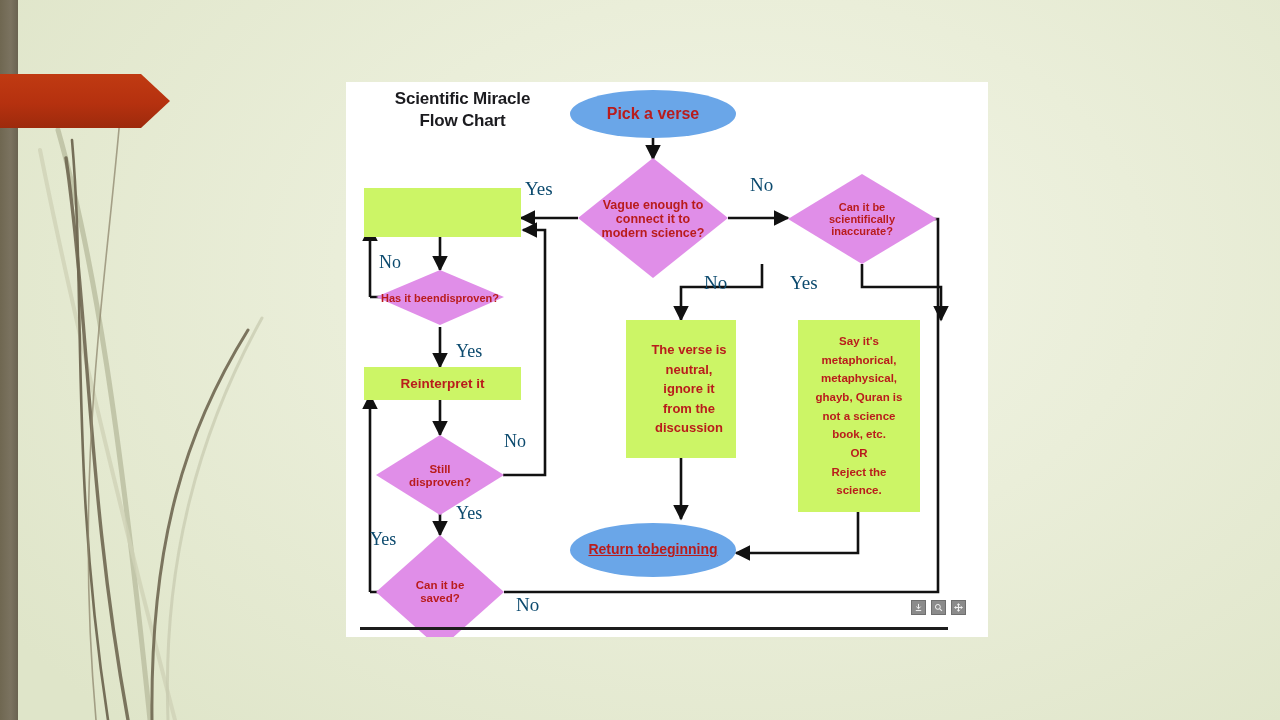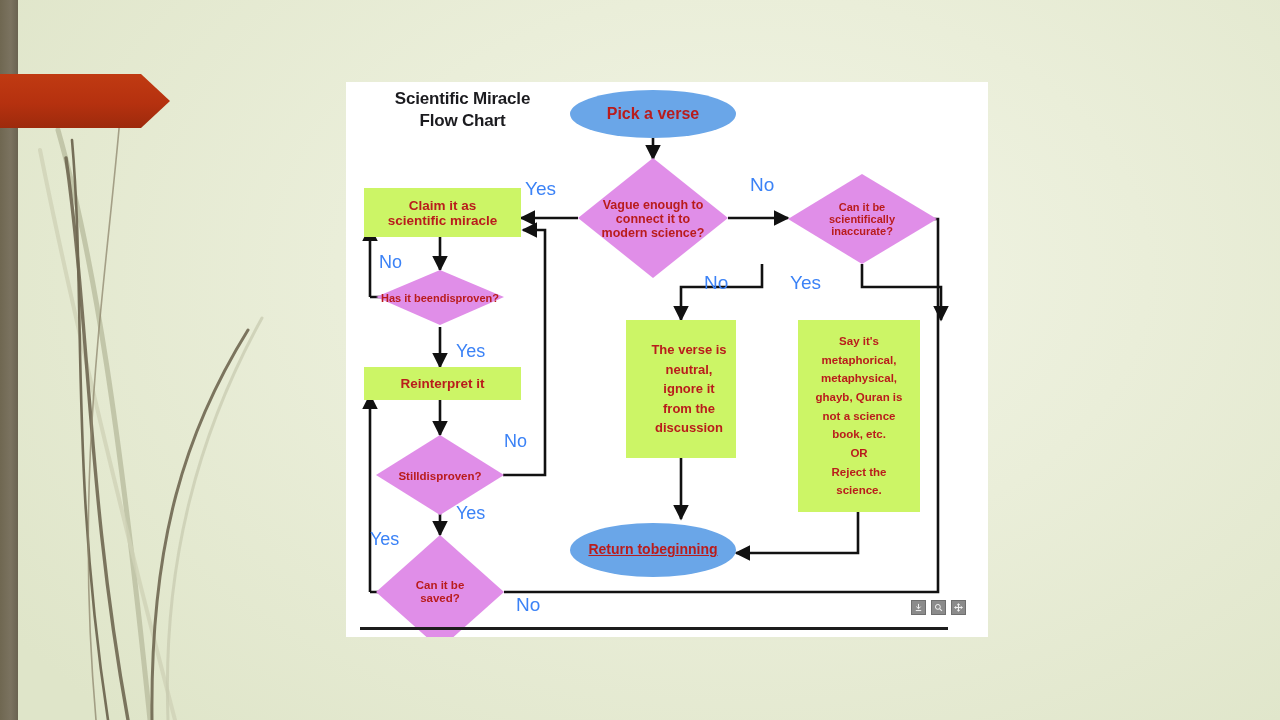--- a/index.html
+++ b/index.html
@@ -30,22 +30,22 @@
   }
   #chart-svg{position:absolute;left:0;top:0;width:642px;height:555px;}
 
   
   .node{
     position:absolute;display:flex;align-items:center;justify-content:center;
     text-align:center;color:#b91c1c;font-weight:bold;
     line-height:1.12;pointer-events:auto;
   }
   .edge-label{
-    position:absolute;color:#3b82f6;font-weight:normal;
-    font-family:Liberation Sans, sans-serif;
+    position:absolute;color:#0c4a6e;font-weight:normal;
+    font-family:Liberation Serif, serif;
   }
   .chart-title{
     position:absolute;left:14px;top:6px;width:205px;
     text-align:center;font-size:17px;font-weight:bold;color:#1b1b1f;
     line-height:1.28;letter-spacing:-0.2px;
   }
   .mini-toolbar{position:absolute;right:22px;bottom:22px;display:flex;gap:5px;}
   .mini-btn{
     width:13px;height:13px;background:#8b8b8b;border:1px solid #6f6f6f;
     display:flex;align-items:center;justify-content:center;
@@ -165,35 +165,31 @@
   <div class="node" style="left:224px;top:16px;width:166px;height:32px;font-size:16px;">
     <span>Pick a verse</span>
   </div>
 
   <div class="node" style="left:232px;top:106px;width:150px;height:62px;font-size:12.5px;flex-direction:column;">
     <span>Vague enough to</span>
     <span>connect it to</span>
     <span>modern science?</span>
   </div>
 
-  <div class="node" style="left:18px;top:110px;width:157px;height:42px;font-size:13.5px;flex-direction:column;">
-    <span>Claim it as</span>
-    <span>scientific miracle</span>
-  </div>
 
   <div class="node" style="left:30px;top:199px;width:128px;height:34px;font-size:11px;">
     <span>Has it been</span>
     <span>disproven?</span>
   </div>
 
   <div class="node" style="left:18px;top:288px;width:157px;height:27px;font-size:13.5px;text-align:right;">
     <span>Reinterpret it</span>
   </div>
 
-  <div class="node" style="left:30px;top:377px;width:128px;height:34px;font-size:11.5px;">
+  <div class="node" style="left:30px;top:377px;width:128px;height:34px;font-size:11.5px;flex-direction:column;">
     <span>Still</span>
     <span>disproven?</span>
   </div>
 
   <div class="node" style="left:30px;top:493px;width:128px;height:34px;font-size:11.5px;flex-direction:column;">
     <span>Can it be</span>
     <span>saved?</span>
   </div>
 
   <div class="node" style="left:450px;top:110px;width:132px;height:54px;font-size:11px;flex-direction:column;">

